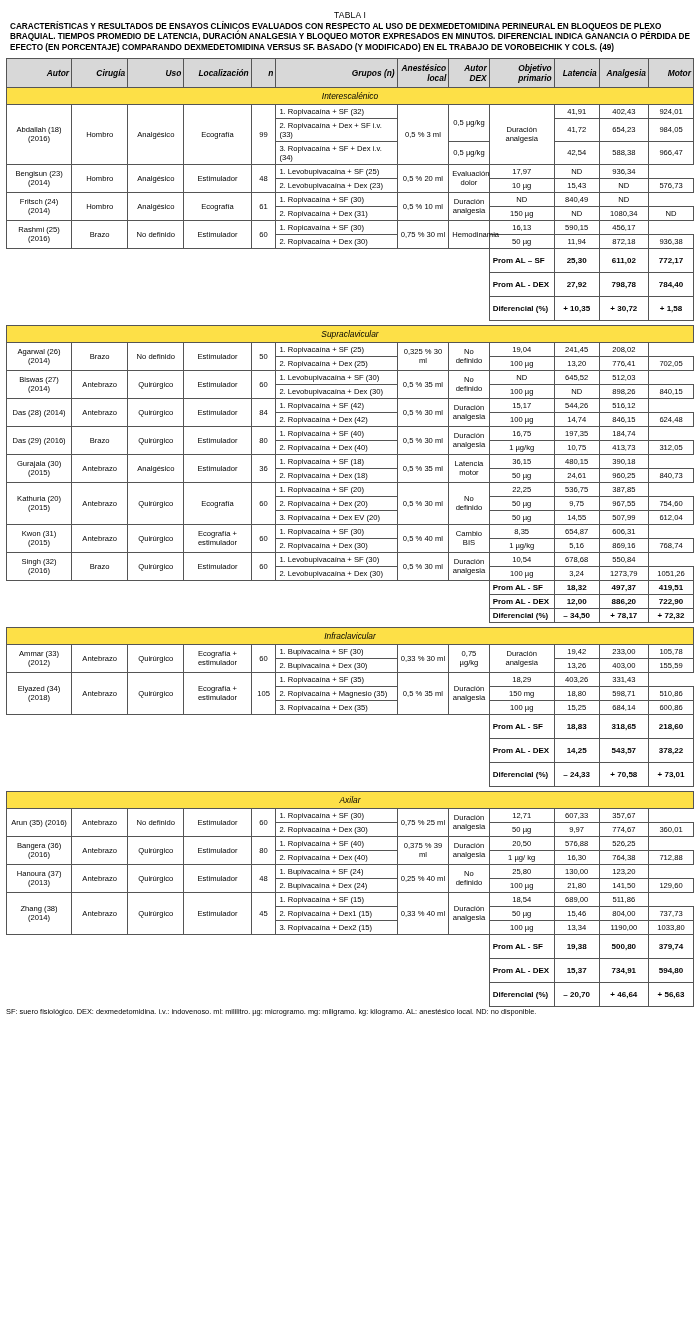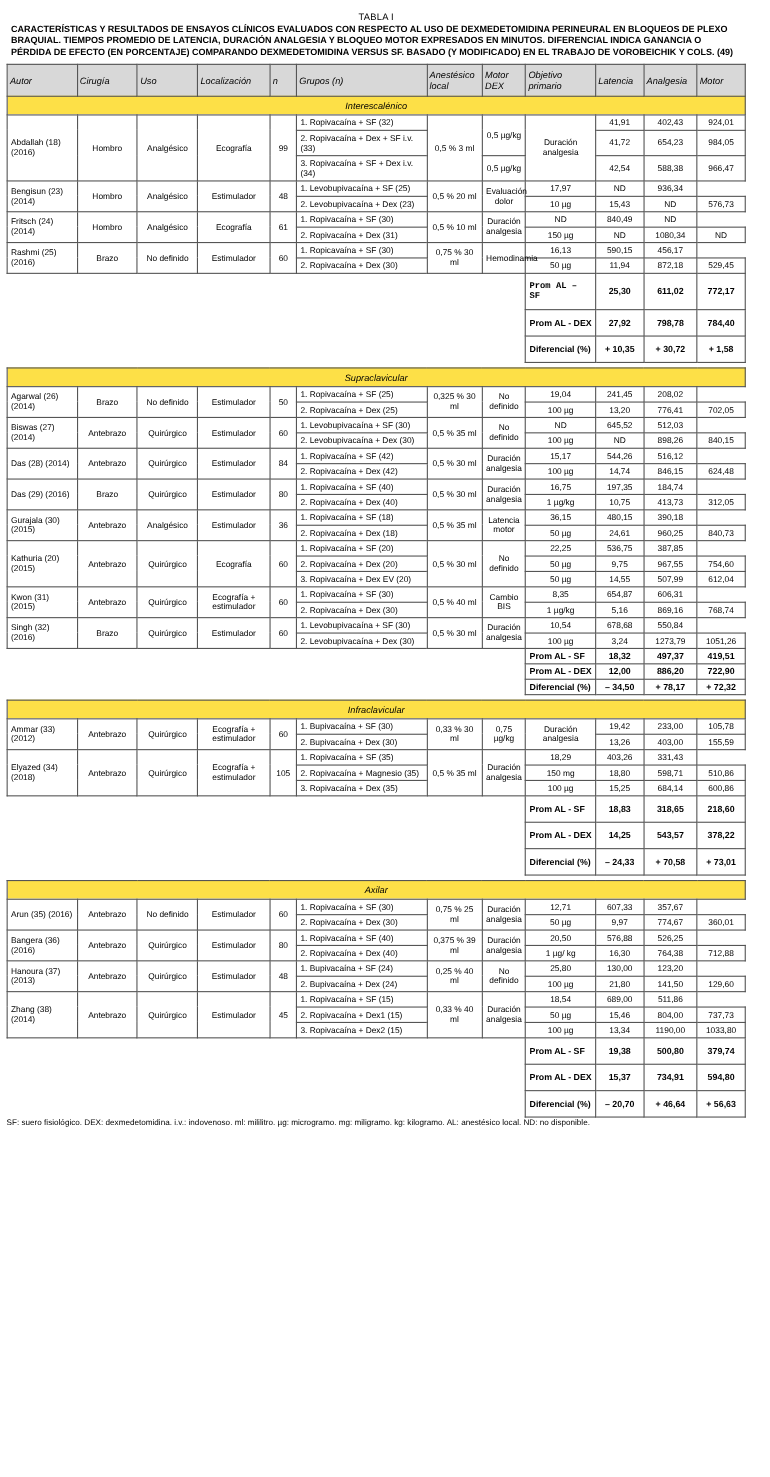--- a/index.html
+++ b/index.html
@@ -1,25 +1,25 @@
 <!DOCTYPE html>
 <html><head>
 <meta charset="utf-8">
 <style>
   html,body{margin:0;padding:0;background:#fff;}
   body{font-family:"Liberation Sans", sans-serif;color:#000;}
-  #page{width:700px;margin:0 auto;padding:6px 22px 4px 6px;box-sizing:border-box;}
+  #page{width:700px;margin:0 auto;padding:6px 6px 4px 6px;box-sizing:border-box;}
   .tbl-num{text-align:center;font-size:8.5px;letter-spacing:.2px;margin:4px 0 2px 0;}
   .tbl-caption{font-size:8.2px;line-height:1.25;font-weight:bold;margin:0 4px 5px 4px;text-transform:uppercase;}
   table{border-collapse:collapse;width:100%;table-layout:fixed;}
   td,th{border:1px solid #555;font-size:7.6px;padding:2px 3px;vertical-align:middle;background:#fff;}
-  thead th{background:#d8d8d8;text-align:left;font-style:italic;font-weight:normal;font-size:8.4px;padding:4px 2px;}
+  thead th{background:#d8d8d8;text-align:right;font-style:italic;font-weight:bold;font-size:8.4px;padding:4px 2px;}
   .sec-row td{background:#fde047;text-align:center;font-style:italic;font-size:8.4px;padding:3px;}
   .c{text-align:center;}
-  .l{text-align:left;}
+  .l{text-align:center;}
   .grp{text-align:left;}
   .sum td{font-weight:bold;font-size:8px;}
   .sum .lbl{text-align:left;}
   .blank{border:none;background:#fff;}
   .footnote{font-size:7.4px;margin-top:0;line-height:1.3;}
   .spacer td{border:none;height:4px;padding:0;}
 </style>
 </head>
 <body>
 
@@ -44,21 +44,21 @@
     </colgroup>
     <thead>
       <tr>
         <th>Autor</th>
         <th>Cirugía</th>
         <th>Uso</th>
         <th>Localización</th>
         <th>n</th>
         <th>Grupos (n)</th>
         <th>Anestésico local</th>
-        <th>Motor DEX</th>
+        <th>Autor DEX</th>
         <th>Objetivo primario</th>
         <th>Latencia</th>
         <th>Analgesia</th>
         <th>Motor</th>
       </tr>
     </thead>
     <tbody id="tbody">
         <tr class="sec-row">
           <td colspan="12">Interescalénico</td>
         </tr>
@@ -140,25 +140,25 @@
           <td class="c" rowspan="2">Hemodinamia</td>
           <td class="c">16,13</td>
           <td class="c">590,15</td>
           <td class="c">456,17</td>
         </tr>
         <tr>
           <td class="grp">2. Ropivacaína + Dex (30)</td>
           <td class="c">50 µg</td>
           <td class="c">11,94</td>
           <td class="c">872,18</td>
-          <td class="c">529,45</td>
-        </tr>
-        <tr class="sum">
-          <td colspan="8" class="blank"></td>
-          <td class="lbl" style="padding: 7px 3px; font-family: Liberation Mono, monospace;">Prom AL – SF</td>
+          <td class="c">936,38</td>
+        </tr>
+        <tr class="sum">
+          <td colspan="8" class="blank"></td>
+          <td class="lbl" style="padding: 7px 3px;">Prom AL – SF</td>
           <td class="c">25,30</td>
           <td class="c">611,02</td>
           <td class="c">772,17</td>
         </tr>
         <tr class="sum">
           <td colspan="8" class="blank"></td>
           <td class="lbl" style="padding: 7px 3px;">Prom AL - DEX</td>
           <td class="c">27,92</td>
           <td class="c">798,78</td>
           <td class="c">784,40</td>

